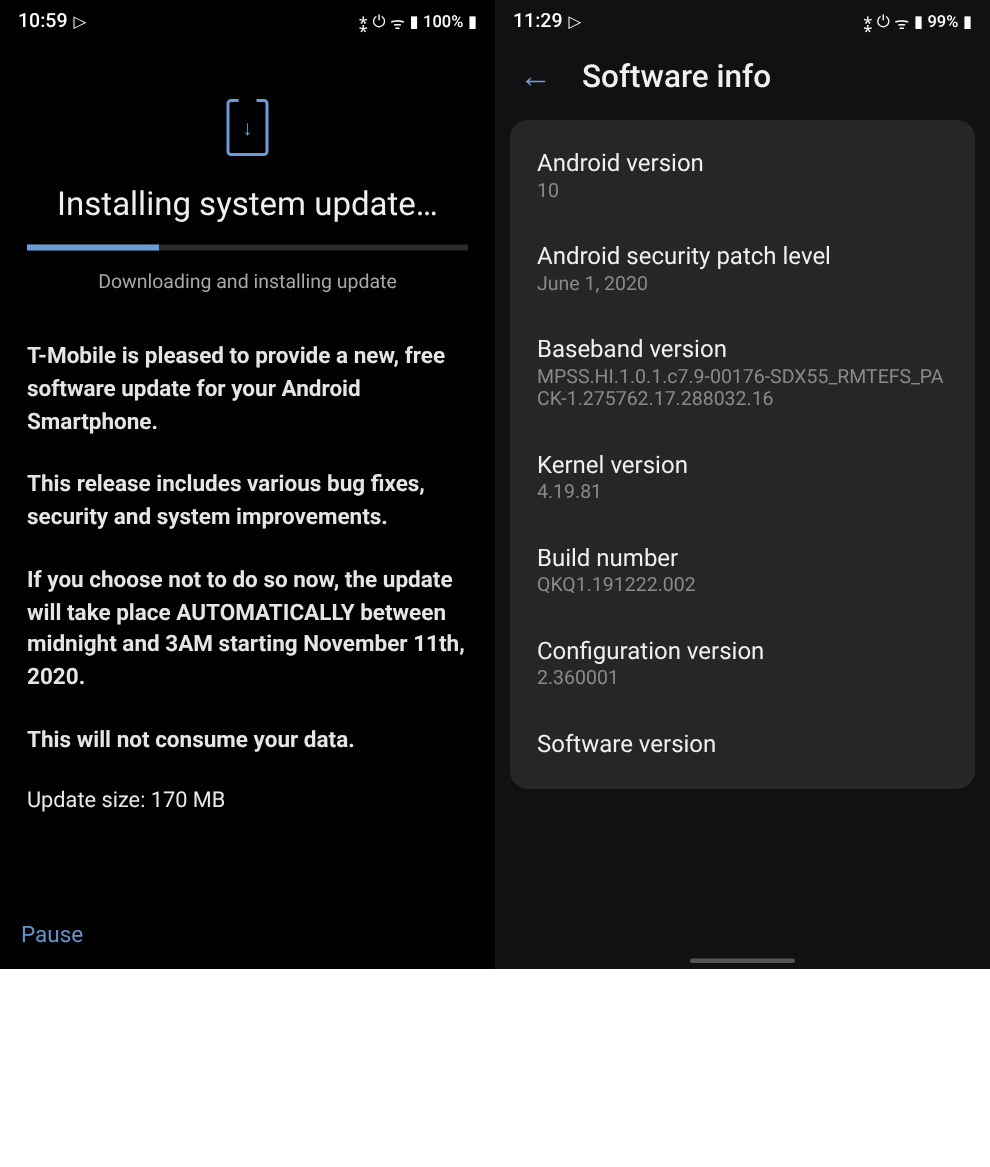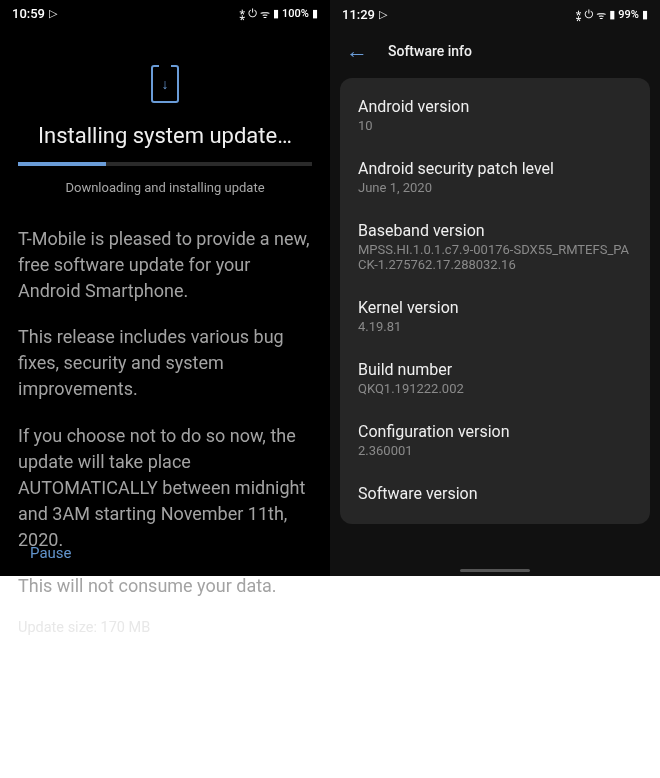--- a/index.html
+++ b/index.html
@@ -5,21 +5,21 @@
     * { margin: 0; padding: 0; box-sizing: border-box; }
     body {
       font-family: -apple-system, BlinkMacSystemFont, 'Segoe UI', Roboto, sans-serif;
       background: #fff;
       width: 660px;
       height: 778px;
       display: flex;
     }
     .phone {
       width: 330px;
-      height: 576px;
+      height: 646px;
       background: #000;
       color: #fff;
       display: flex;
       flex-direction: column;
       position: relative;
     }
     .phone-left { background: #000; }
     .phone-right { background: #111; }
     
     .status-bar {
@@ -94,54 +94,55 @@
     }
     
     .progress-label {
       font-size: 13px;
       text-align: center;
       color: #a8a8a8;
       margin-bottom: 31px;
     }
     
     .update-body {
-      font-size: 18px;
+      font-size: 15px;
       line-height: 1.45;
-      color: #a3a3a3;
+      color: #e5e5e5;
+      font-weight: bold;
     }
     .update-body p { margin-bottom: 20px; }
     
     .update-size {
       font-size: 14.5px;
       color: #e8e8e8;
       margin-top: 0;
     }
     
     .pause-btn {
       position: absolute;
       bottom: 14px;
-      left: 30px;
+      left: 14px;
       color: #6294cc;
       font-size: 15px;
     }
     
     
     .header-bar {
       display: flex;
       align-items: center;
       padding: 12px 16px 16px;
       gap: 20px;
     }
     .back-arrow {
       color: #6a9cd8;
       font-size: 22px;
       line-height: 1;
     }
     .header-title {
-      font-size: 14px;
+      font-size: 21px;
       font-weight: 500;
       color: #f0f0f0;
     }
     
     .info-card {
       background: #262626;
       border-radius: 12px;
       margin: 0 10px;
       padding: 6px 0;
     }

